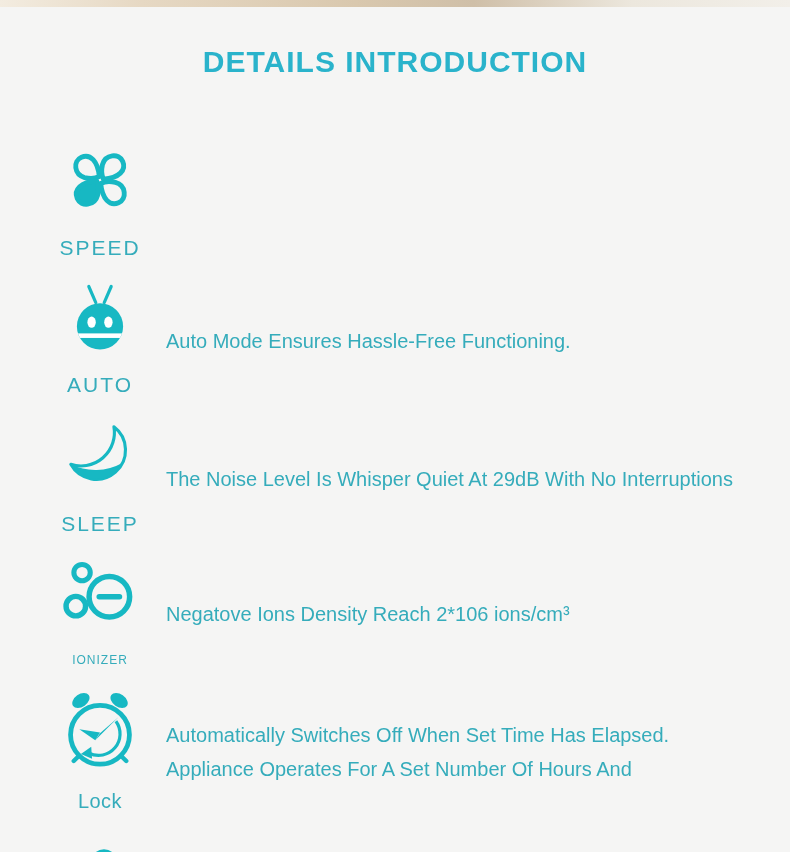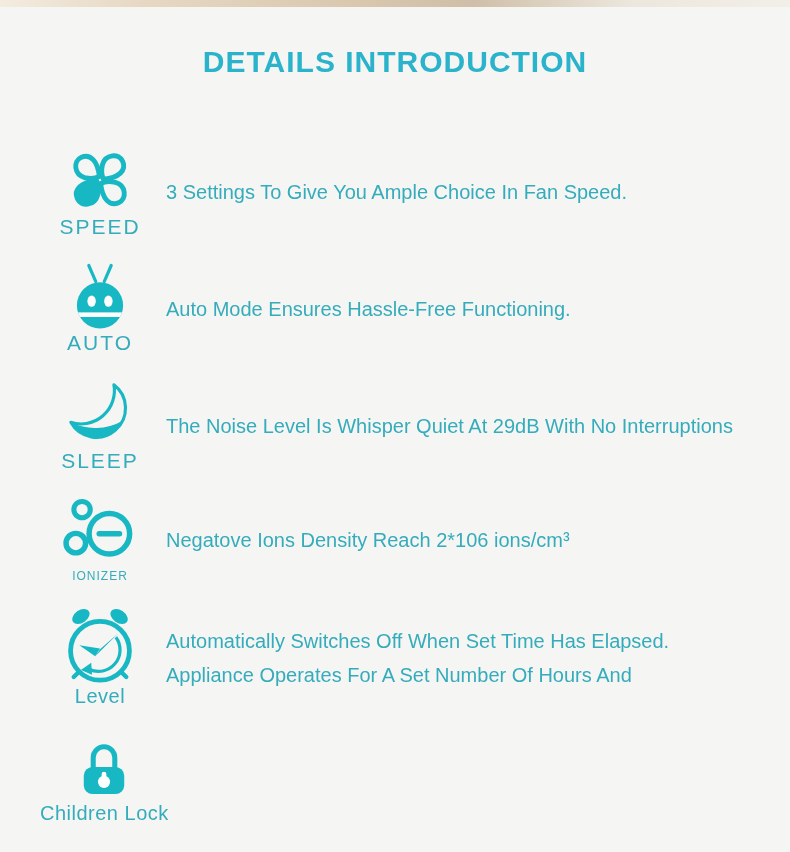--- a/index.html
+++ b/index.html
@@ -33,21 +33,21 @@
     display:flex;align-items:center;
     margin-bottom:24px;
   }
   .icon-box{
     flex:0 0 120px;
     margin-left:40px;
     display:flex;flex-direction:column;align-items:center;
   }
   .icon-box svg{display:block;color:var(--accent-icon);}
   .label{
-    margin-top:0;
+    margin-top:21px;
     color:var(--accent-text);
     white-space:nowrap;
   }
   .label-caps{font-size:21px;letter-spacing:2px;}
   .label-small{font-size:12px;letter-spacing:1px;}
   .label-mixed{font-size:20px;letter-spacing:0.5px;}
   .text{
     flex:1;
     margin-left:6px;
     color:var(--accent-text);
@@ -72,24 +72,20 @@
         <svg width="70" height="70" viewBox="0 0 100 100">
           <g fill="#f5f5f4" stroke="currentColor" stroke-width="7" stroke-linejoin="round">
             <path d="M49 45 C 47 23 36 12 23.5 17.5 C 11 23 13 42.5 28 46.5 C 36.5 48.5 44 47.5 49 45 Z"></path>
             <path d="M49 45 C 47 23 36 12 23.5 17.5 C 11 23 13 42.5 28 46.5 C 36.5 48.5 44 47.5 49 45 Z" transform="rotate(90 50 50)"></path>
             <path d="M49 45 C 47 23 36 12 23.5 17.5 C 11 23 13 42.5 28 46.5 C 36.5 48.5 44 47.5 49 45 Z" transform="rotate(180 50 50)"></path>
             <path d="M49 45 C 47 23 36 12 23.5 17.5 C 11 23 13 42.5 28 46.5 C 36.5 48.5 44 47.5 49 45 Z" transform="rotate(270 50 50)" fill="currentColor"></path>
           </g>
         </svg>
       </span>
       <span class="label label-caps">SPEED</span>
-    </div>
-    <div class="text">
-      <span class="line">3 Settings To Give You Ample Choice In Fan Speed.</span>
-
     </div>
   </div>
 
   <div class="row">
     <div class="icon-box">
       <span>
         <svg width="70" height="68" viewBox="0 0 100 96">
           <defs>
               <clipPath id="headclip">
                 <circle cx="50" cy="60" r="33"></circle>
@@ -152,21 +148,21 @@
           <ellipse cx="74" cy="12" rx="12" ry="8" fill="currentColor" transform="rotate(35 74 12)"></ellipse>
           <circle cx="50" cy="55" r="37" fill="none" stroke="currentColor" stroke-width="6"></circle>
           <line x1="17" y1="88" x2="24" y2="81" stroke="currentColor" stroke-width="5.5" stroke-linecap="round"></line>
           <line x1="83" y1="88" x2="76" y2="81" stroke="currentColor" stroke-width="5.5" stroke-linecap="round"></line>
           <polygon points="24,48 50,52 44,62" fill="currentColor"></polygon>
           <polygon points="44,62 50,53 73,33" fill="currentColor"></polygon>
           <path d="M70 38 A27 27 0 0 1 36 78" fill="none" stroke="currentColor" stroke-width="4"></path>
           <polygon points="39,70 26,79 40,85" fill="currentColor"></polygon>
         </svg>
       </span>
-      <span class="label label-mixed">Level</span>
+      <span class="label label-mixed">Lock</span>
     </div>
     <div class="text">
       <span class="line">Automatically Switches Off When Set Time Has Elapsed.</span>
       <span class="line">Appliance Operates For A Set Number Of Hours And</span>
     </div>
   </div>
 
   <div class="row">
     <div class="icon-box">
       <span>

